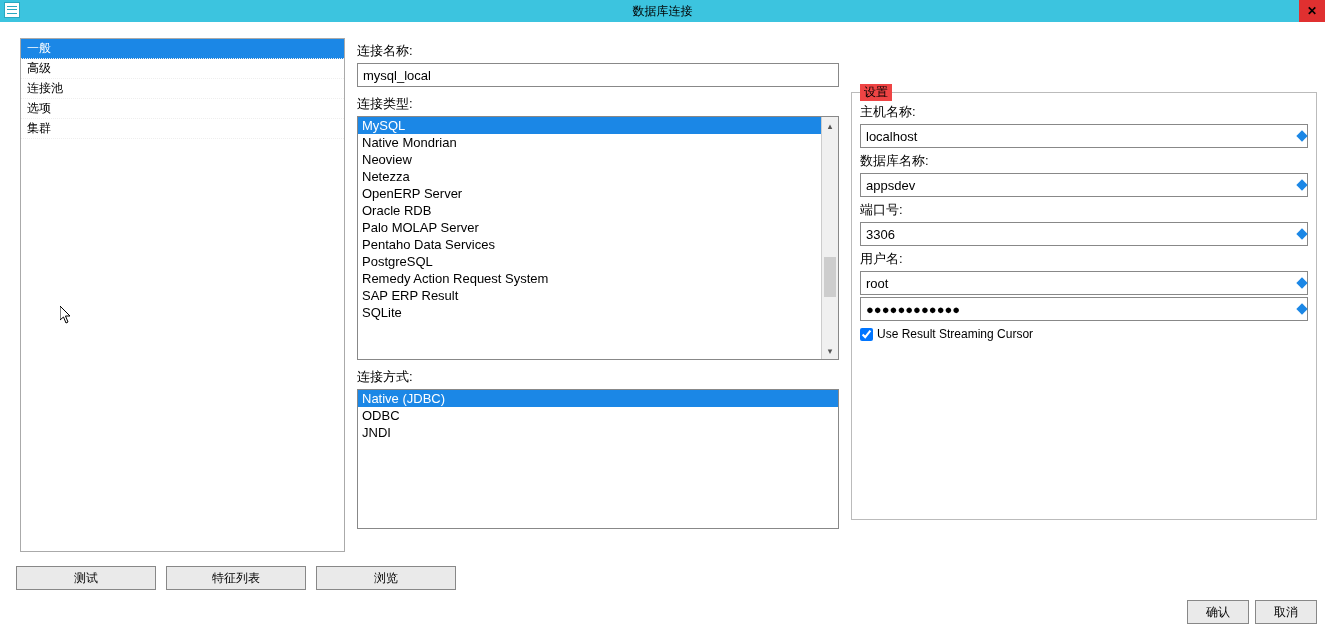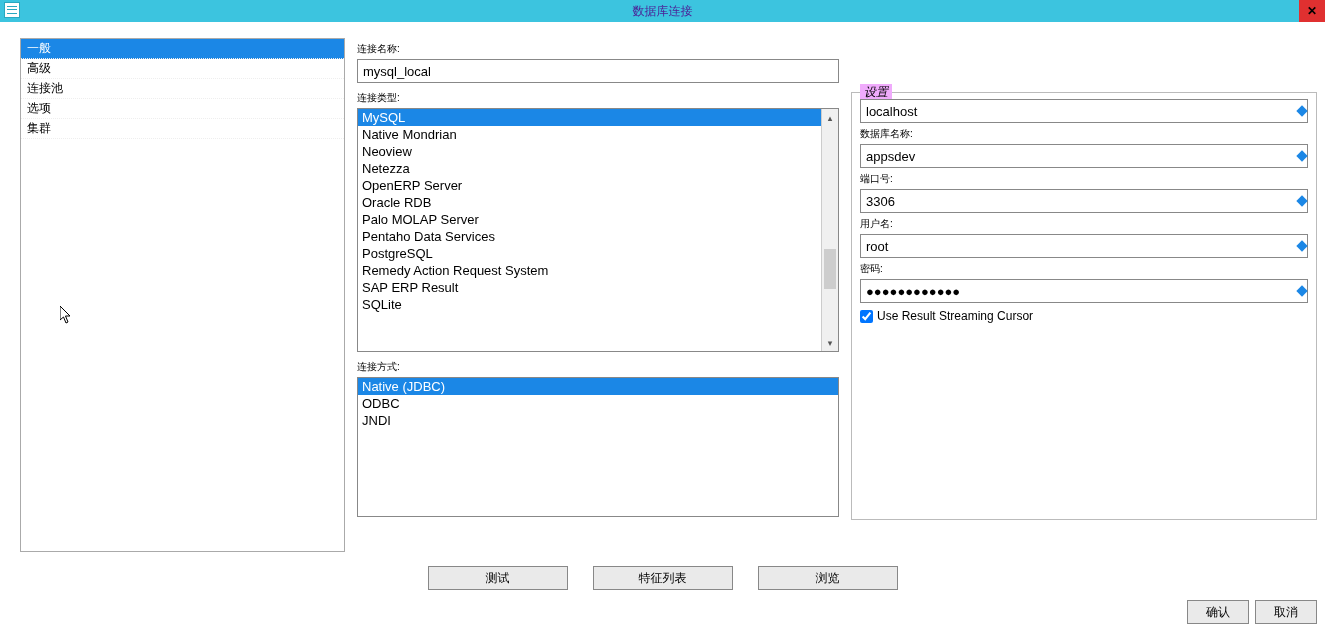--- a/index.html
+++ b/index.html
@@ -12,21 +12,21 @@
   overflow: hidden;
 }
 .titlebar {
   background: #3cc4df;
   height: 22px;
   display: flex;
   align-items: center;
   justify-content: center;
   position: relative;
 }
-.titlebar .title { color: #4c1d95; font-size: 12px; }
+.titlebar .title { color: #000000; font-size: 12px; }
 .titlebar .close-btn {
   position: absolute;
   right: 0; top: 0;
   width: 26px; height: 22px;
   background: #e03030;
   display: flex; align-items: center; justify-content: center;
   color: #000; font-weight: bold; font-size: 12px;
   cursor: pointer;
 }
 .titlebar .sys-icon {
@@ -66,21 +66,21 @@
   width: 482px;
   display: flex;
   flex-direction: column;
 }
 .right-panel {
   flex: 1;
   display: flex;
   flex-direction: column;
 }
 
-.label { font-size: 10px; margin: 4px 0 3px 0; color: #000; }
+.label { font-size: 13px; margin: 4px 0 3px 0; color: #000; }
 .text-input {
   width: 100%;
   border: 1px solid #888;
   padding: 3px 5px;
   font-size: 13px;
   font-family: inherit;
   height: 24px;
 }
 .input-row { position: relative; margin-bottom: 2px; }
 .input-row .diamond {
@@ -134,32 +134,30 @@
 .settings-group {
   border: 1px solid #bbb;
   padding: 6px 8px 8px 8px;
   position: relative;
   margin-top: 2px;
   height: 428px;
 }
 .settings-group .legend {
   position: absolute;
   top: -9px; left: 8px;
-  background: #f0abfc;
+  background: #ef4444;
   padding: 0 4px;
   font-size: 12px;
-  font-style: italic;
 }
 .checkbox-row { margin-top: 6px; display: flex; align-items: center; gap: 4px; }
 .checkbox-row input { width: 13px; height: 13px; }
 
 .bottom-buttons {
   display: flex;
-  justify-content: center;
-  gap: 25px;
+  gap: 10px;
   padding: 6px 16px;
 }
 .footer-buttons {
   display: flex;
   justify-content: flex-end;
   gap: 6px;
   padding: 4px 8px 6px 8px;
 }
 button.std {
   min-width: 140px;
@@ -242,32 +240,32 @@
           <div class="opt">JNDI</div>
         </div>
     </div>
   </div>
 
   <div class="right-panel">
     <div style="height:52px"></div>
     <div class="settings-group">
       <span class="legend">设置</span>
 
+      <div class="label">主机名称:</div>
       <div class="input-row"><input class="text-input" value="localhost" style=""><div class="diamond"></div></div>
 
       <div class="label">数据库名称:</div>
       <div class="input-row"><input class="text-input" value="appsdev" style=""><div class="diamond"></div></div>
 
       <div class="label">端口号:</div>
       <div class="input-row"><input class="text-input" value="3306" style=""><div class="diamond"></div></div>
 
       <div class="label">用户名:</div>
       <div class="input-row"><input class="text-input" value="root" style=""><div class="diamond"></div></div>
 
-      <div class="label">密码:</div>
       <div class="input-row"><input class="text-input" value="●●●●●●●●●●●●" style=""><div class="diamond"></div></div>
 
       <div class="checkbox-row">
         <input type="checkbox" checked="" style="">
         <span>Use Result Streaming Cursor</span>
       </div>
     </div>
   </div>
 </div>
 

